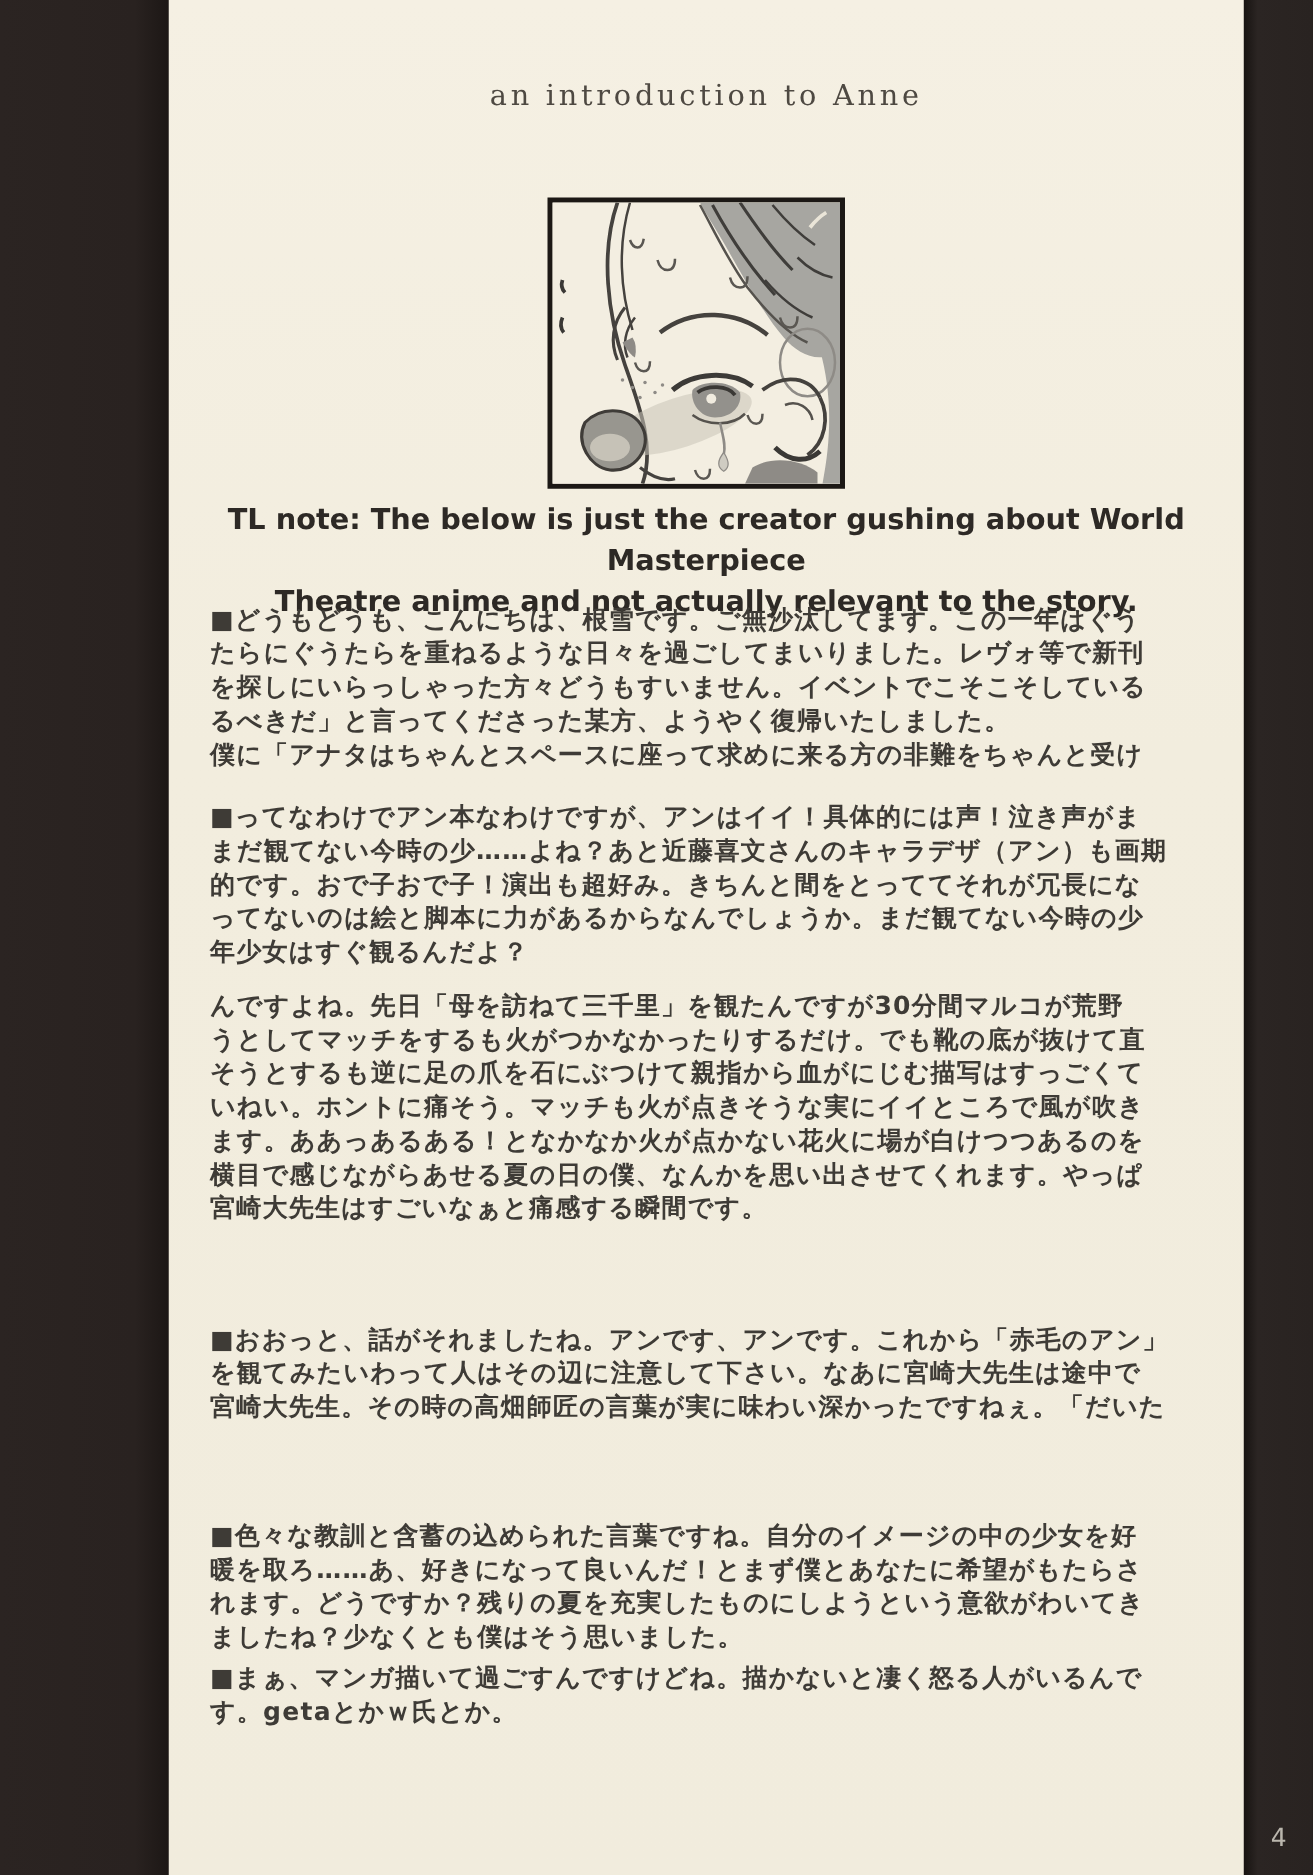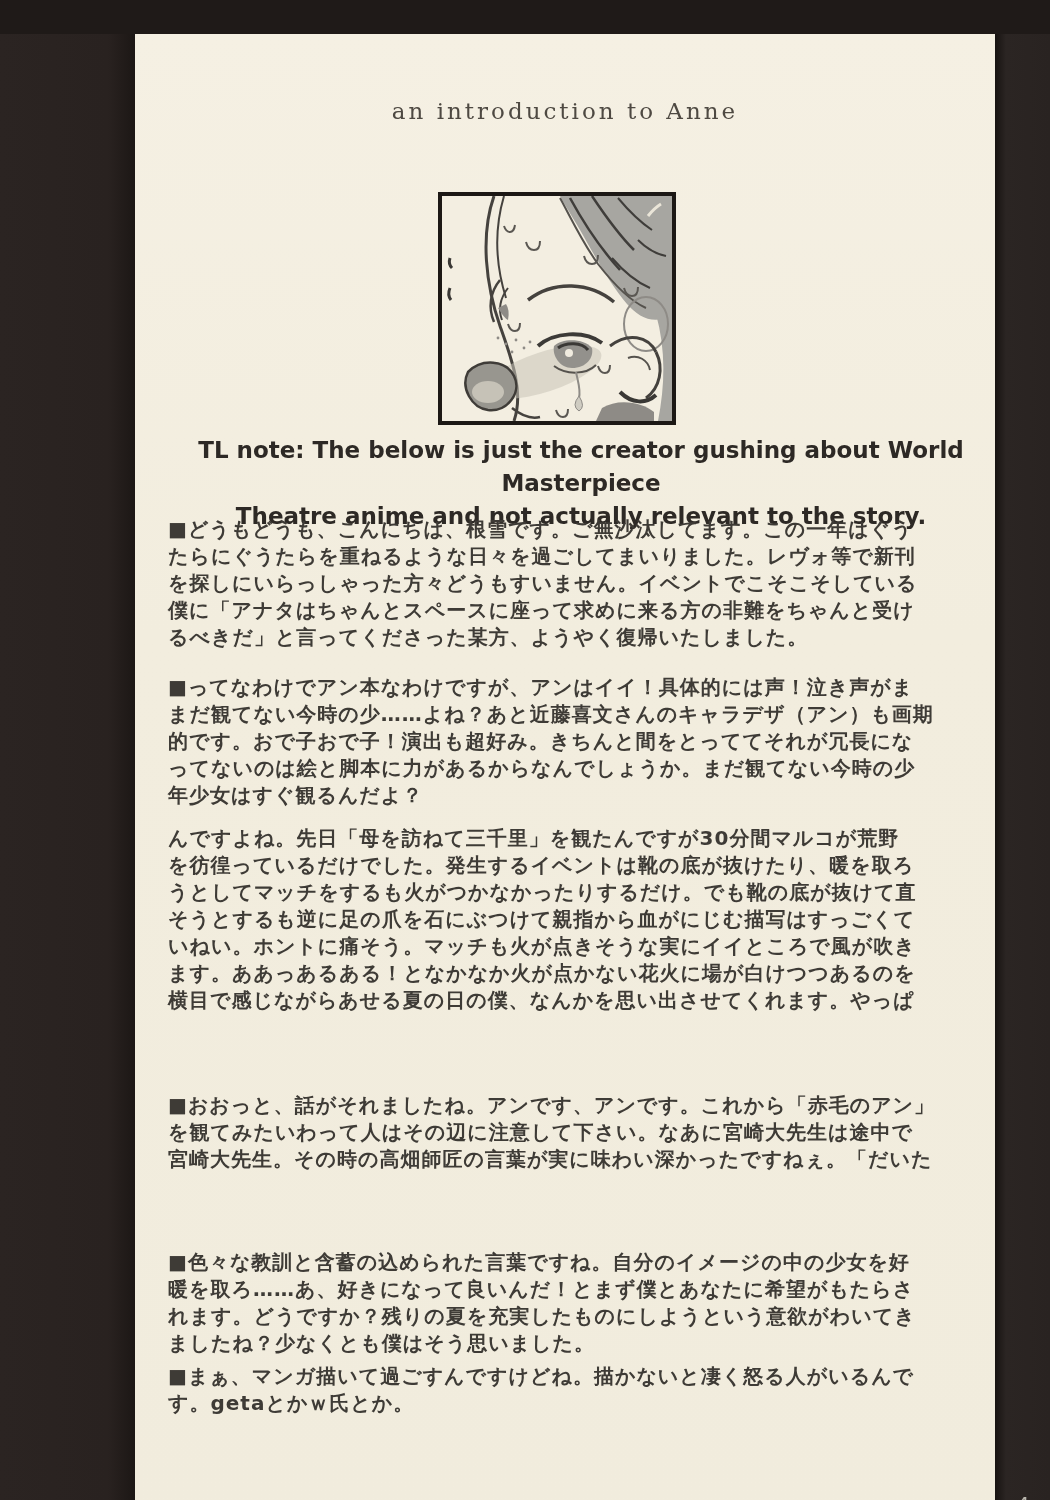--- a/index.html
+++ b/index.html
@@ -5,21 +5,20 @@
   html,body{margin:0;padding:0;}
   body{
     width:1050px;height:1500px;
     background:#1f1a18;
     font-family:"DejaVu Sans","Liberation Sans",sans-serif;
     overflow:hidden;
   }
   .page-root{
     position:relative;width:1050px;height:1405px;
     background:#2a2321;
-    margin-top:34px;
   }
   .strip-left{
     position:absolute;left:0;top:0;width:135px;height:1500px;
     background:linear-gradient(90deg,#2b2422 0%,#292220 80%,#1c1715 100%);
   }
   .strip-right{
     position:absolute;left:995px;top:0;width:55px;height:1500px;
     background:linear-gradient(90deg,#171311 0%,#2b2523 20%,#292321 100%);
   }
   .paper{
@@ -38,21 +37,20 @@
     border:4px solid #1c1815;
     background:#f3eee1;
   }
   .illustration-frame svg{display:block;}
   .tl-note{
     position:absolute;top:400px;left:0;width:100%;
     text-align:center;
     font-weight:700;font-size:23px;line-height:33px;
     color:#2d2925;letter-spacing:0px;
     font-family:"DejaVu Sans","Liberation Sans",sans-serif;
-    padding-left:16px;
   }
   .paragraph{
     position:absolute;left:33px;width:790px;
     font-size:20px;line-height:27px;letter-spacing:1px;
     color:#3e3b36;
     font-weight:bold;
   }
   .jline{white-space:nowrap;}
   .page-number{
     position:absolute;left:1006px;top:1458px;width:34px;
@@ -140,40 +138,40 @@
 
     <div class="tl-note">
       <div>TL note: The below is just the creator gushing about World Masterpiece</div>
       <div>Theatre anime and not actually relevant to the story.</div>
     </div>
 
     <div class="paragraph" style="top:482px">
       <div class="jline">■どうもどうも、こんにちは、根雪です。ご無沙汰してます。この一年はぐう</div>
       <div class="jline">たらにぐうたらを重ねるような日々を過ごしてまいりました。レヴォ等で新刊</div>
       <div class="jline">を探しにいらっしゃった方々どうもすいません。イベントでこそこそしている</div>
+      <div class="jline">るべきだ」と言ってくださった某方、ようやく復帰いたしました。</div>
       <div class="jline">僕に「アナタはちゃんとスペースに座って求めに来る方の非難をちゃんと受け</div>
-      <div class="jline">るべきだ」と言ってくださった某方、ようやく復帰いたしました。</div>
     </div>
 
     <div class="paragraph" style="top:640px">
       <div class="jline">■ってなわけでアン本なわけですが、アンはイイ！具体的には声！泣き声がま</div>
       <div class="jline">まだ観てない今時の少……よね？あと近藤喜文さんのキャラデザ（アン）も画期</div>
       <div class="jline">的です。おで子おで子！演出も超好み。きちんと間をとっててそれが冗長にな</div>
       <div class="jline">ってないのは絵と脚本に力があるからなんでしょうか。まだ観てない今時の少</div>
       <div class="jline">年少女はすぐ観るんだよ？</div>
     </div>
 
     <div class="paragraph" style="top:791px">
       <div class="jline">んですよね。先日「母を訪ねて三千里」を観たんですが30分間マルコが荒野</div>
-      <div class="jline">を彷徨っているだけでした。発生するイベントは靴の底が抜けたり、暖を取ろ</div>
       <div class="jline">うとしてマッチをするも火がつかなかったりするだけ。でも靴の底が抜けて直</div>
       <div class="jline">そうとするも逆に足の爪を石にぶつけて親指から血がにじむ描写はすっごくて</div>
       <div class="jline">いねい。ホントに痛そう。マッチも火が点きそうな実にイイところで風が吹き</div>
       <div class="jline">ます。ああっあるある！となかなか火が点かない花火に場が白けつつあるのを</div>
       <div class="jline">横目で感じながらあせる夏の日の僕、なんかを思い出させてくれます。やっぱ</div>
+      <div class="jline">宮崎大先生はすごいなぁと痛感する瞬間です。</div>
     </div>
 
     <div class="paragraph" style="top:1058px">
       <div class="jline">■おおっと、話がそれましたね。アンです、アンです。これから「赤毛のアン」</div>
       <div class="jline">を観てみたいわって人はその辺に注意して下さい。なあに宮崎大先生は途中で</div>
       <div class="jline">宮崎大先生。その時の高畑師匠の言葉が実に味わい深かったですねぇ。「だいた</div>
     </div>
 
     <div class="paragraph" style="top:1215px">
       <div class="jline">■色々な教訓と含蓄の込められた言葉ですね。自分のイメージの中の少女を好</div>

